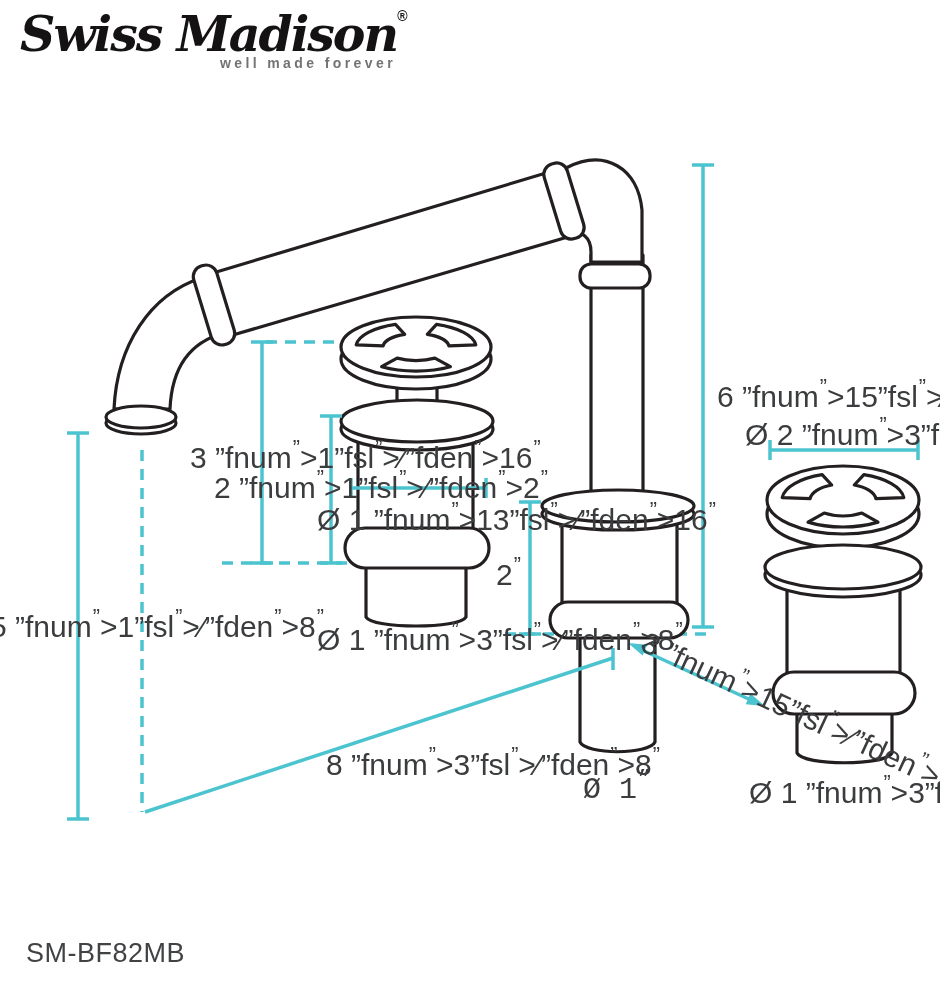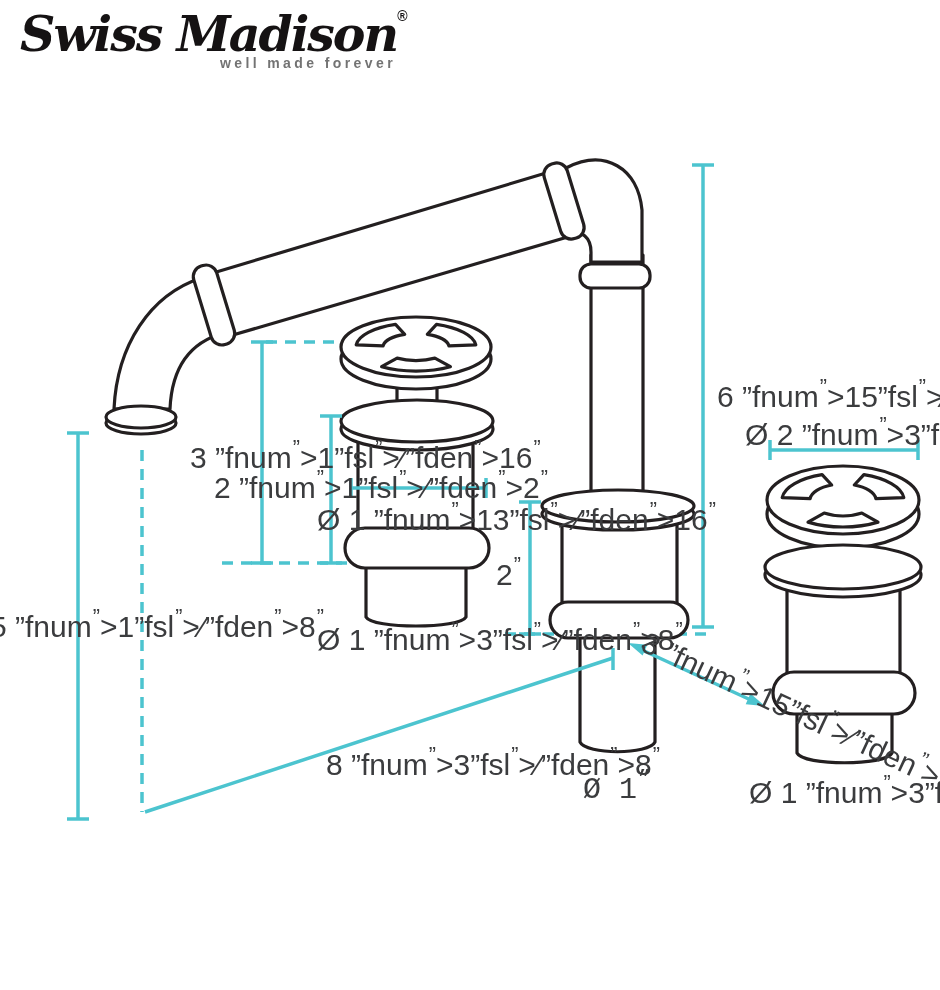--- a/index.html
+++ b/index.html
@@ -152,13 +152,14 @@
     <div class="c" style="left:317px;top:613px;width:200px;">Ø 1 <span class="&lt;span">”</span>fnum<span class="inch">”</span>&gt;3<span class="&lt;span">”</span>fsl<span class="inch">”</span>&gt;⁄<span class="&lt;span">”</span>fden<span class="inch">”</span>&gt;8<span class="inch">”</span></div>
     <div class="r" style="left:441px;top:548px;width:80px;">2<span class="inch">”</span></div>
     <div style="left:717px;top:370px;">6 <span class="&lt;span">”</span>fnum<span class="inch">”</span>&gt;15<span class="&lt;span">”</span>fsl<span class="inch">”</span>&gt;⁄fden&gt;16</div>
     <div class="c" style="left:745px;top:408px;width:200px;">Ø 2 <span class="&lt;span">”</span>fnum<span class="inch">”</span>&gt;3<span class="&lt;span">”</span>fsl&gt;⁄fden&gt;16</div>
     <div class="rot" style="left:655px;top:616px;">3 <span class="&lt;span">”</span>fnum<span class="inch">”</span>&gt;15<span class="&lt;span">”</span>fsl<span class="inch">”</span>&gt;⁄<span class="&lt;span">”</span>fden<span class="inch">”</span>&gt;16 - 5 fnum&gt;15fsl&gt;⁄fden&gt;16</div>
     <div class="c" style="left:326px;top:738px;width:200px;">8 <span class="&lt;span">”</span>fnum<span class="inch">”</span>&gt;3<span class="&lt;span">”</span>fsl<span class="inch">”</span>&gt;⁄<span class="&lt;span">”</span>fden<span class="inch">”</span>&gt;8<span class="inch">”</span></div>
     <div class="c" style="left:517px;top:762px;width:200px;font-family:Liberation Mono, monospace;">Ø 1<span class="inch">”</span></div>
     <div class="c" style="left:749px;top:766px;width:200px;">Ø 1 <span class="&lt;span">”</span>fnum<span class="inch">”</span>&gt;3<span class="&lt;span">”</span>fsl&gt;⁄fden&gt;8</div>
   </div>
 
+  <div class="sku">SM-BF82MB</div>
 </div>
 
 </body></html>

